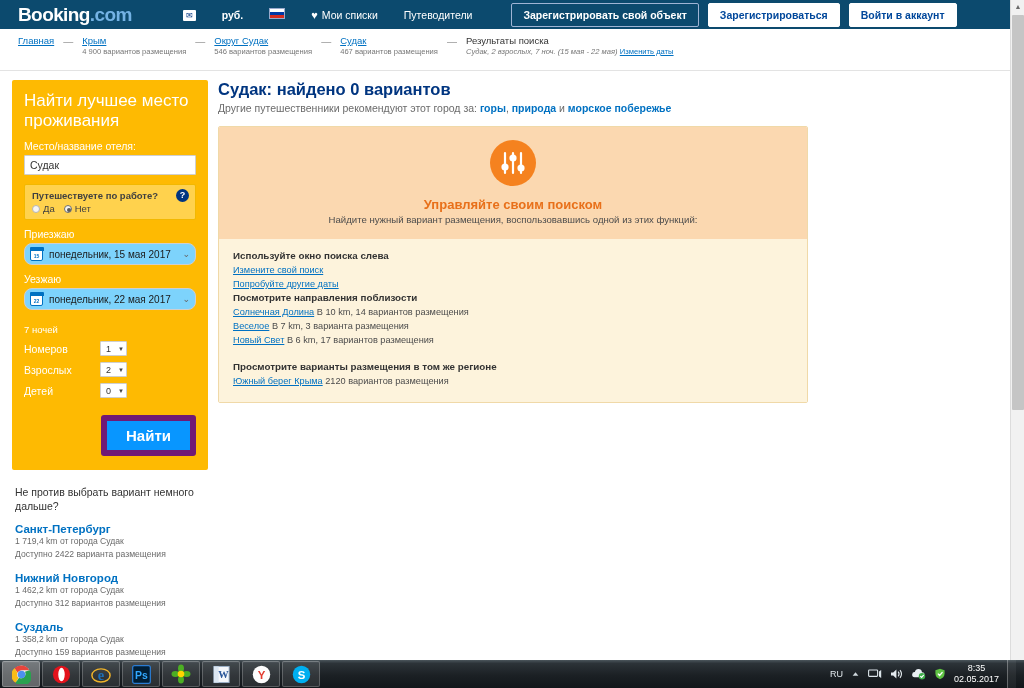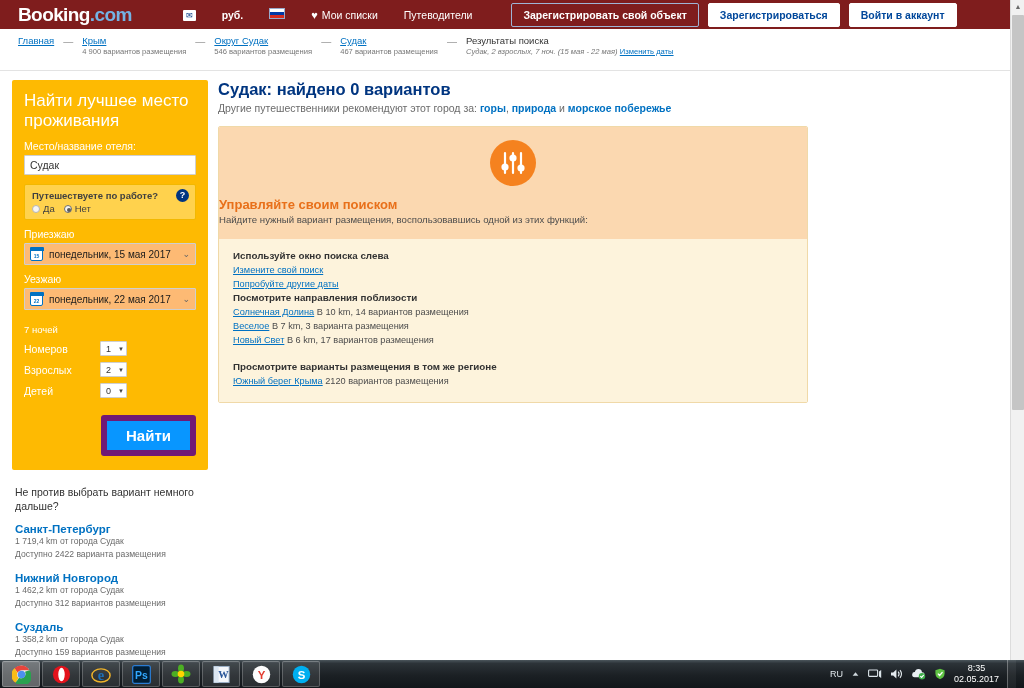--- a/index.html
+++ b/index.html
@@ -10,21 +10,21 @@
     background:#ffffff;
     overflow:hidden;
     position:relative;
   }
 
   
   #page { position:absolute; left:0; top:0; width:1010px; height:660px; background:#fff; overflow:hidden; }
 
   
   .bkg-header {
-    height:29px; background:#7f1d1d; position:relative;
+    height:29px; background:#0c4a6e; position:relative;
     display:flex; align-items:center; padding-left:18px;
   }
   .logo { font-size:19px; font-weight:bold; letter-spacing:-0.6px; color:#fff; }
   .logo .dotcom { color:#74b3e5; }
   .hdr-nav { display:flex; align-items:center; margin-left:38px; gap:0px; }
   .hdr-item { color:#fff; font-size:10.5px; padding:0 13px; white-space:nowrap; cursor:pointer; }
   .hdr-item.bold { font-weight:bold; }
   .icon-msg {
     width:13px; height:11px; background:#fff; color:#003580;
     font-size:8px; line-height:11px; text-align:center; border-radius:1px; display:inline-block;
@@ -93,21 +93,21 @@
     content:""; position:absolute; left:2px; top:2px; width:4px; height:4px;
     border-radius:50%; background:#5a5a5a;
   }
   .help-icon {
     position:absolute; right:6px; top:4px; width:13px; height:13px; border-radius:50%;
     background:#003580; color:#fff; font-size:9px; font-weight:bold;
     text-align:center; line-height:13px; cursor:pointer;
   }
   .sb-group { margin-top:8px; }
   .date-field {
-    width:100%; height:22px; background:#fdba74; border:1px solid #cfcfcf; border-radius:1px;
+    width:100%; height:22px; background:#7dd3fc; border:1px solid #cfcfcf; border-radius:8px;
     display:flex; align-items:center; padding:0 5px; position:relative; cursor:pointer;
   }
   .cal-ico {
     width:13px; height:13px; border:1.5px solid #0071c2; border-radius:2px; position:relative;
     margin-right:6px; flex:0 0 13px; background:#fff;
   }
   .cal-ico::before {
     content:""; position:absolute; left:-1.5px; right:-1.5px; top:-1.5px; height:4px;
     background:#0071c2; border-radius:1px 1px 0 0;
   }
@@ -139,21 +139,21 @@
   .city-name { color:#0071c2; font-size:11.5px; font-weight:bold; cursor:pointer; }
   .city-sub { color:#6b6b6b; font-size:8.6px; line-height:1.5; }
 
   
   .main-title { color:#003580; font-size:16.5px; font-weight:bold; margin:0 0 3px 0; }
   .main-sub { color:#6b6b6b; font-size:10.5px; margin-bottom:12px; }
   .main-sub b { color:#0071c2; }
 
   .panel { border:1px solid #f0d9a8; border-radius:2px; overflow:hidden; max-width:590px; }
   .panel-top {
-    background:#fbd8b0; text-align:left; padding:13px 0 14px 0;
+    background:#fbd8b0; text-align:center; padding:13px 0 14px 0;
   }
   .slider-circle {
     width:46px; height:46px; border-radius:50%; background:#f5821f; margin:0 auto 11px auto;
     position:relative;
   }
   .panel-h { color:#e8701a; font-size:13px; font-weight:bold; margin-bottom:2px; }
   .panel-p { color:#4c4c4c; font-size:9.6px; }
   .panel-bot { background:#fdf3dc; padding:11px 14px 13px 14px; display:flex;flex-direction:column; }
   .pb-col { flex:1; }
   .pb-col.right { flex:1.08; }

